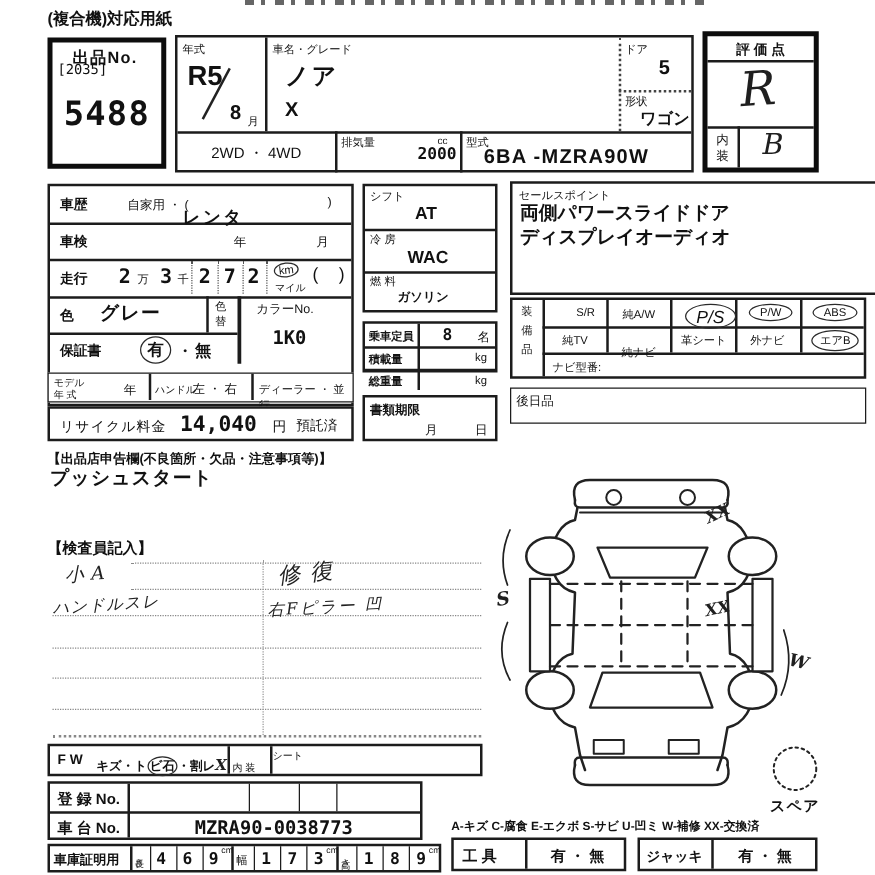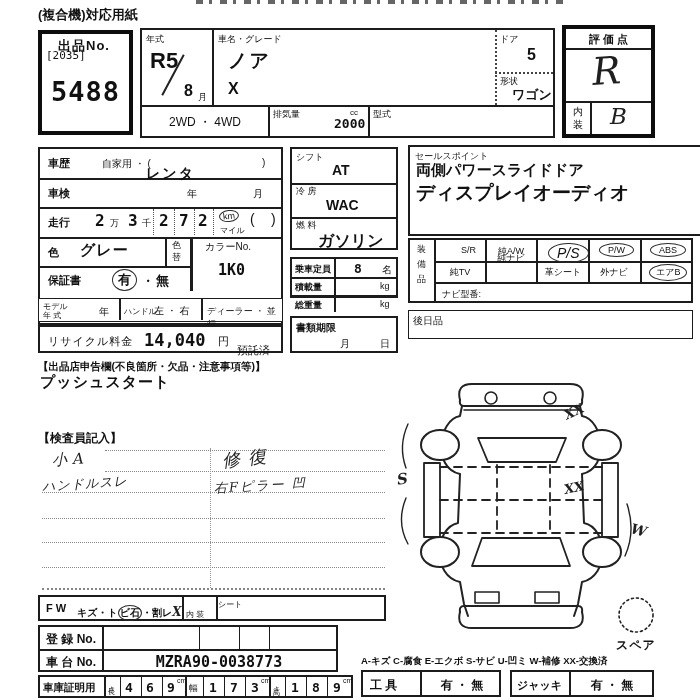--- a/index.html
+++ b/index.html
@@ -53,20 +53,21 @@
   <div class="abs lbl" style="left:358px;top:3px;">ドア</div>
   <div class="abs b" style="left:385px;top:16px;font-size:16px;">5</div>
   <div class="abs lbl" style="left:358px;top:45px;">形状</div>
   <div class="abs b" style="left:370px;top:56px;font-size:13px;">ワゴン</div>
 
   <div class="abs" style="left:0;top:84px;width:126px;text-align:center;font-size:12px;">2WD ・ 4WD</div>
   <div class="abs lbl" style="left:131px;top:78px;">排気量</div>
   <div class="abs lbl" style="left:208px;top:78px;font-size:8px;">cc</div>
   <div class="abs b mono" style="left:148px;top:86px;font-size:13px;margin-left:44px;">2000</div>
   <div class="abs lbl" style="left:231px;top:78px;">型式</div>
+  <div class="abs b" style="left:245px;top:87px;font-size:16px;letter-spacing:1px;">6BA -MZRA90W</div>
 </div>
 
 <div class="abs thickbox" style="left:562px;top:25px;width:93px;height:113px;">
   <div class="hline" style="left:0;top:19px;width:85px;"></div>
   <div class="hline" style="left:0;top:72px;width:85px;"></div>
   <div class="vline" style="left:24px;top:72px;height:33px;"></div>
   <div class="abs b" style="left:0;top:3px;width:85px;text-align:center;font-size:11px;">評 価 点</div>
   <div class="abs hand" style="left:26px;top:20px;font-size:38px;transform:rotate(-4deg);">R</div>
   <div class="abs lbl" style="left:7px;top:76px;font-size:10px;">内</div>
   <div class="abs lbl" style="left:7px;top:89px;font-size:10px;">装</div>
@@ -128,35 +129,35 @@
   <div class="abs" style="left:60px;top:6px;font-size:10px;">年</div>
   <div class="abs lbl" style="left:85px;top:7px;font-size:8px;">ハンドル</div>
   <div class="abs" style="left:115px;top:5px;font-size:10px;">左 ・ 右</div>
   <div class="abs" style="left:168px;top:6px;font-size:9px;">ディーラー ・ 並行</div>
 </div>
 
 <div class="abs box" style="left:38px;top:325px;width:245px;height:28px;">
   <div class="abs" style="left:8px;top:7px;font-size:11px;letter-spacing:1px;">リサイクル料金</div>
   <div class="abs b mono" style="left:104px;top:3px;font-size:17px;">14,040</div>
   <div class="abs" style="left:178px;top:7px;font-size:11px;">円</div>
-  <div class="abs" style="left:197px;top:16px;font-size:11px;">預託済</div>
+  <div class="abs" style="left:197px;top:6px;font-size:11px;">預託済</div>
 </div>
 
 <div class="abs b" style="left:38px;top:360px;font-size:10.5px;">【出品店申告欄(不良箇所・欠品・注意事項等)】</div>
 <div class="abs b" style="left:40px;top:373px;font-size:15px;letter-spacing:1px;">プッシュスタート</div>
 
 <div class="abs box" style="left:290px;top:147px;width:108px;height:103px;">
   <div class="hline" style="left:0;top:34px;width:104px;"></div>
   <div class="hline" style="left:0;top:68px;width:104px;"></div>
   <div class="abs lbl" style="left:4px;top:2px;">シフト</div>
   <div class="abs b" style="left:40px;top:13px;font-size:14px;">AT</div>
   <div class="abs lbl" style="left:4px;top:36px;">冷  房</div>
   <div class="abs b" style="left:34px;top:48px;font-size:14px;">WAC</div>
   <div class="abs lbl" style="left:4px;top:70px;">燃  料</div>
-  <div class="abs b" style="left:26px;top:82px;font-size:16px;">ガソリン</div>
+  <div class="abs b" style="left:26px;top:82px;font-size:10px;">ガソリン</div>
 </div>
 
 <div class="abs box" style="left:290px;top:257px;width:108px;height:41px;">
   <div class="hline" style="left:0;top:18px;width:104px;height:1.5px;"></div>
   <div class="hline" style="left:0;top:36px;width:104px;height:1.5px;"></div>
   <div class="vline" style="left:42px;top:0;height:53px;width:1.5px;"></div>
   <div class="abs b lbl" style="left:3px;top:4px;">乗車定員</div>
   <div class="abs b mono" style="left:62px;top:2px;font-size:13px;">8</div>
   <div class="abs" style="left:90px;top:4px;font-size:10px;">名</div>
   <div class="abs b lbl" style="left:3px;top:22px;">積載量</div>
@@ -167,41 +168,41 @@
 
 <div class="abs box" style="left:290px;top:316px;width:108px;height:37px;">
   <div class="abs b lbl" style="left:4px;top:3px;font-size:10px;">書類期限</div>
   <div class="abs" style="left:48px;top:19px;font-size:10px;">月</div>
   <div class="abs" style="left:88px;top:19px;font-size:10px;">日</div>
 </div>
 
 <div class="abs box" style="left:408px;top:145px;width:320px;height:91px;">
   <div class="abs lbl" style="left:5px;top:3px;">セールスポイント</div>
   <div class="abs b" style="left:6px;top:14px;font-size:15px;">両側パワースライドドア</div>
-  <div class="abs b" style="left:6px;top:33px;font-size:19px;">ディスプレイオーディオ</div>
+  <div class="abs b" style="left:6px;top:33px;font-size:15px;">ディスプレイオーディオ</div>
 </div>
 
 <div class="abs box" style="left:408px;top:238px;width:285px;height:65px;">
   <div class="vline" style="left:24px;top:0;height:61px;"></div>
   <div class="abs lbl" style="left:7px;top:3px;">装</div>
   <div class="abs lbl" style="left:7px;top:18px;">備</div>
   <div class="abs lbl" style="left:7px;top:33px;">品</div>
   <div class="hline" style="left:24px;top:21px;width:257px;height:1.5px;"></div>
   <div class="hline" style="left:24px;top:42px;width:257px;height:1.5px;"></div>
   <div class="vline" style="left:75px;top:0;height:42px;width:1.5px;"></div>
   <div class="vline" style="left:126px;top:0;height:42px;width:1.5px;"></div>
   <div class="vline" style="left:178px;top:0;height:42px;width:1.5px;"></div>
   <div class="vline" style="left:230px;top:0;height:42px;width:1.5px;"></div>
   <div class="abs" style="left:0;top:5px;width:24px;font-size:9px;text-align:center;left:25px;width:50px;padding-left:17px;">S/R</div>
   <div class="abs" style="left:76px;top:5px;width:50px;font-size:9px;text-align:center;">純A/W</div>
   <div class="abs" style="left:138px;top:3px;font-size:14px;border:1.5px solid #2a2a2a;border-radius:50%;padding:1px 8px;font-style:italic;">P/S</div>
   <div class="abs" style="left:189px;top:3px;font-size:9px;border:1.5px solid #2a2a2a;border-radius:50%;padding:1px 8px;">P/W</div>
   <div class="abs" style="left:240px;top:3px;font-size:9px;border:1.5px solid #2a2a2a;border-radius:50%;padding:1px 8px;">ABS</div>
   <div class="abs" style="left:25px;top:26px;width:50px;font-size:9px;text-align:center;">純TV</div>
-  <div class="abs" style="left:76px;top:12px;width:50px;font-size:9px;text-align:center;">純ナビ</div>
+  <div class="abs" style="left:76px;top:36px;width:50px;font-size:9px;text-align:center;">純ナビ</div>
   <div class="abs" style="left:128px;top:26px;width:50px;font-size:9px;text-align:center;">革シート</div>
   <div class="abs" style="left:179px;top:26px;width:50px;font-size:9px;text-align:center;">外ナビ</div>
   <div class="abs" style="left:239px;top:24px;font-size:9px;border:1.5px solid #2a2a2a;border-radius:50%;padding:1px 6px;">エアB</div>
   <div class="abs lbl" style="left:32px;top:48px;">ナビ型番:</div>
 </div>
 
 <div class="abs" style="left:408px;top:310px;width:285px;height:29px;border:1.5px solid #1c1c1c;">
   <div class="abs lbl" style="left:4px;top:3px;font-size:10px;">後日品</div>
 </div>
 

